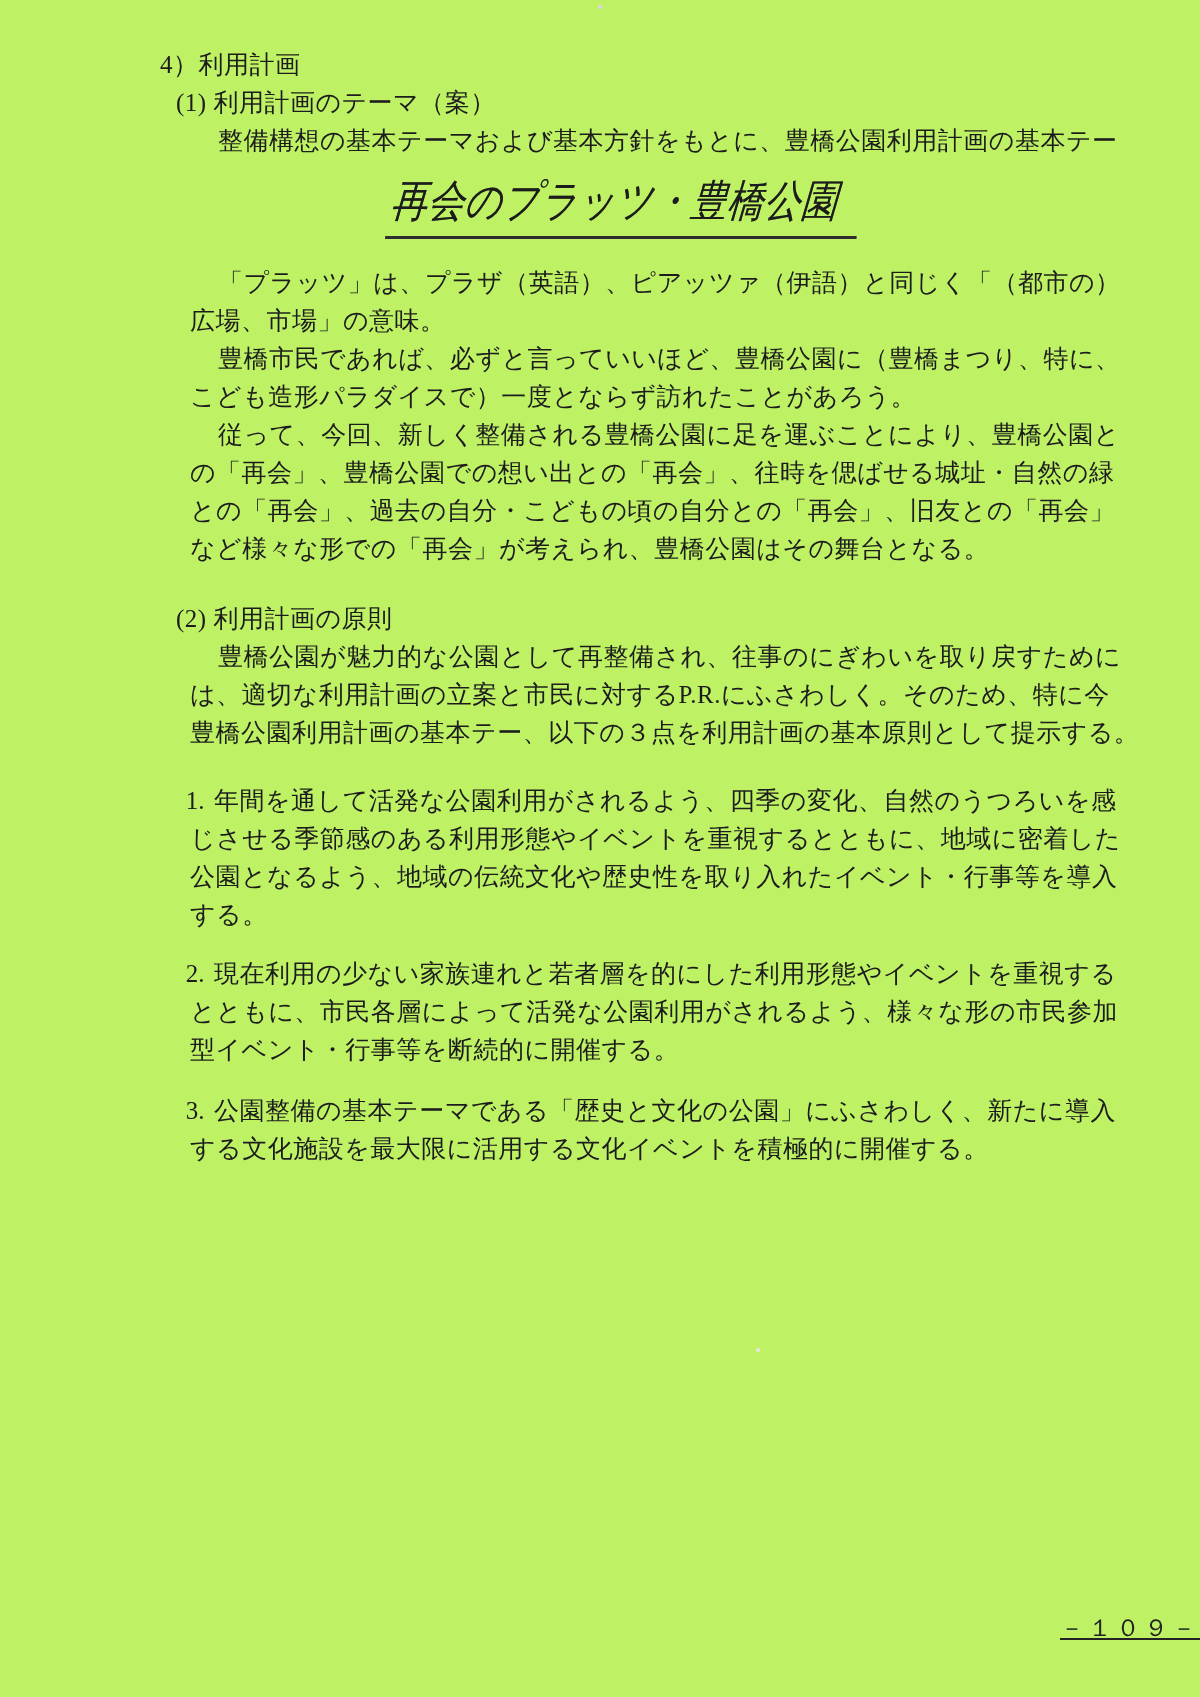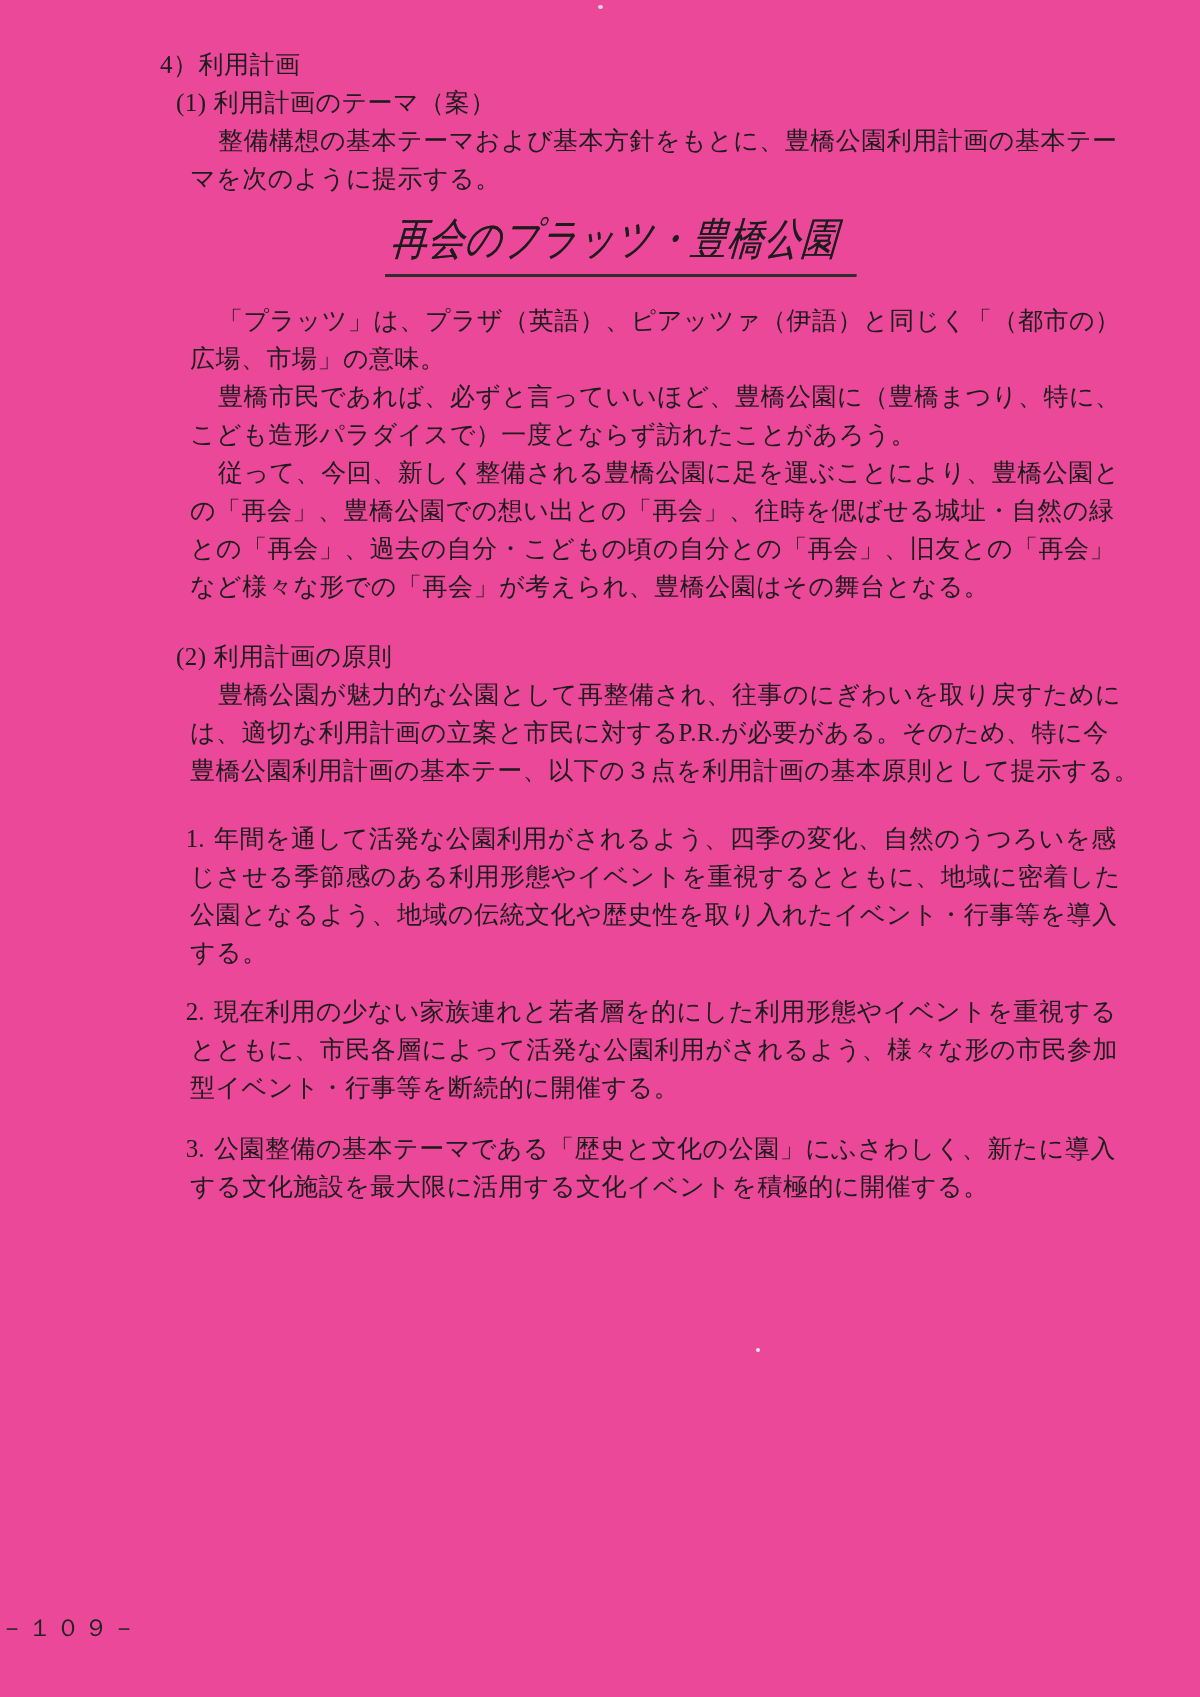--- a/index.html
+++ b/index.html
@@ -1,20 +1,20 @@
 <!DOCTYPE html>
 <html lang="ja"><head>
 <meta charset="utf-8">
 <style>
   html, body { margin: 0; padding: 0; background: #ffffff; }
   .page {
     position: relative;
     width: 1200px;
     height: 1697px;
-    background: #ec4899;
+    background: #bef264;
     font-family: "Liberation Serif", "DejaVu Serif", serif;
     color: #1c1c1c;
     overflow: hidden;
   }
   .content {
     position: absolute;
     top: 46px;
     left: 160px;
     width: 900px;
   }
@@ -56,24 +56,25 @@
     display: inline-block;
     width: 38px;
     letter-spacing: 0;
   }
 
   .footer-page {
     position: absolute;
     top: 1612px;
     left: 0;
     width: 100%;
-    text-align: left;
+    text-align: right;
     font-size: 24px;
     letter-spacing: 4px;
     color: #222;
+    text-decoration: underline;
   }
   .artifact {
     position: absolute;
     border-radius: 50%;
   }
   .artifact-a { left: 598px; top: 5px; width: 5px; height: 4px; background: #d9d9d9; }
   .artifact-b { left: 756px; top: 1348px; width: 4px; height: 4px; background: #e6e6e6; }
 </style>
 </head>
 <body>
@@ -82,42 +83,41 @@
   <div class="artifact artifact-a"></div>
   <div class="artifact artifact-b"></div>
 
   <div class="content">
 
     <div class="line sec-heading">4）利用計画</div>
 
     <div class="line sub-heading">(1) 利用計画のテーマ（案）</div>
 
     <div class="line ml-first">整備構想の基本テーマおよび基本方針をもとに、豊橋公園利用計画の基本テー</div>
-    <div class="line ml-cont">マを次のように提示する。</div>
 
     <div class="theme-wrap">
       <span class="theme">再会のプラッツ・豊橋公園</span>
     </div>
 
     <div class="para">
       <div class="line ml-first">「プラッツ」は、プラザ（英語）、ピアッツァ（伊語）と同じく「（都市の）</div>
       <div class="line ml-cont">広場、市場」の意味。</div>
       <div class="line ml-first">豊橋市民であれば、必ずと言っていいほど、豊橋公園に（豊橋まつり、特に、</div>
       <div class="line ml-cont">こども造形パラダイスで）一度とならず訪れたことがあろう。</div>
       <div class="line ml-first">従って、今回、新しく整備される豊橋公園に足を運ぶことにより、豊橋公園と</div>
       <div class="line ml-cont">の「再会」、豊橋公園での想い出との「再会」、往時を偲ばせる城址・自然の緑</div>
       <div class="line ml-cont">との「再会」、過去の自分・こどもの頃の自分との「再会」、旧友との「再会」</div>
       <div class="line ml-cont">など様々な形での「再会」が考えられ、豊橋公園はその舞台となる。</div>
     </div>
 
     <div class="line sub-heading sub2">(2) 利用計画の原則</div>
 
     <div class="para">
       <div class="line ml-first">豊橋公園が魅力的な公園として再整備され、往事のにぎわいを取り戻すために</div>
-      <div class="line ml-cont">は、適切な利用計画の立案と市民に対するP.R.が必要がある。そのため、特に今</div>
+      <div class="line ml-cont">は、適切な利用計画の立案と市民に対するP.R.にふさわしく。そのため、特に今</div>
       <div class="line ml-cont">豊橋公園利用計画の基本テー、以下の３点を利用計画の基本原則として提示する。</div>
     </div>
 
     <div class="principle pr-gap-1">
       <div class="line item-first">
         <span class="num">1.</span><span>年間を通して活発な公園利用がされるよう、四季の変化、自然のうつろいを感</span>
       </div>
       <div class="line ml-cont">じさせる季節感のある利用形態やイベントを重視するとともに、地域に密着した</div>
       <div class="line ml-cont">公園となるよう、地域の伝統文化や歴史性を取り入れたイベント・行事等を導入</div>
       <div class="line ml-cont">する。</div>

